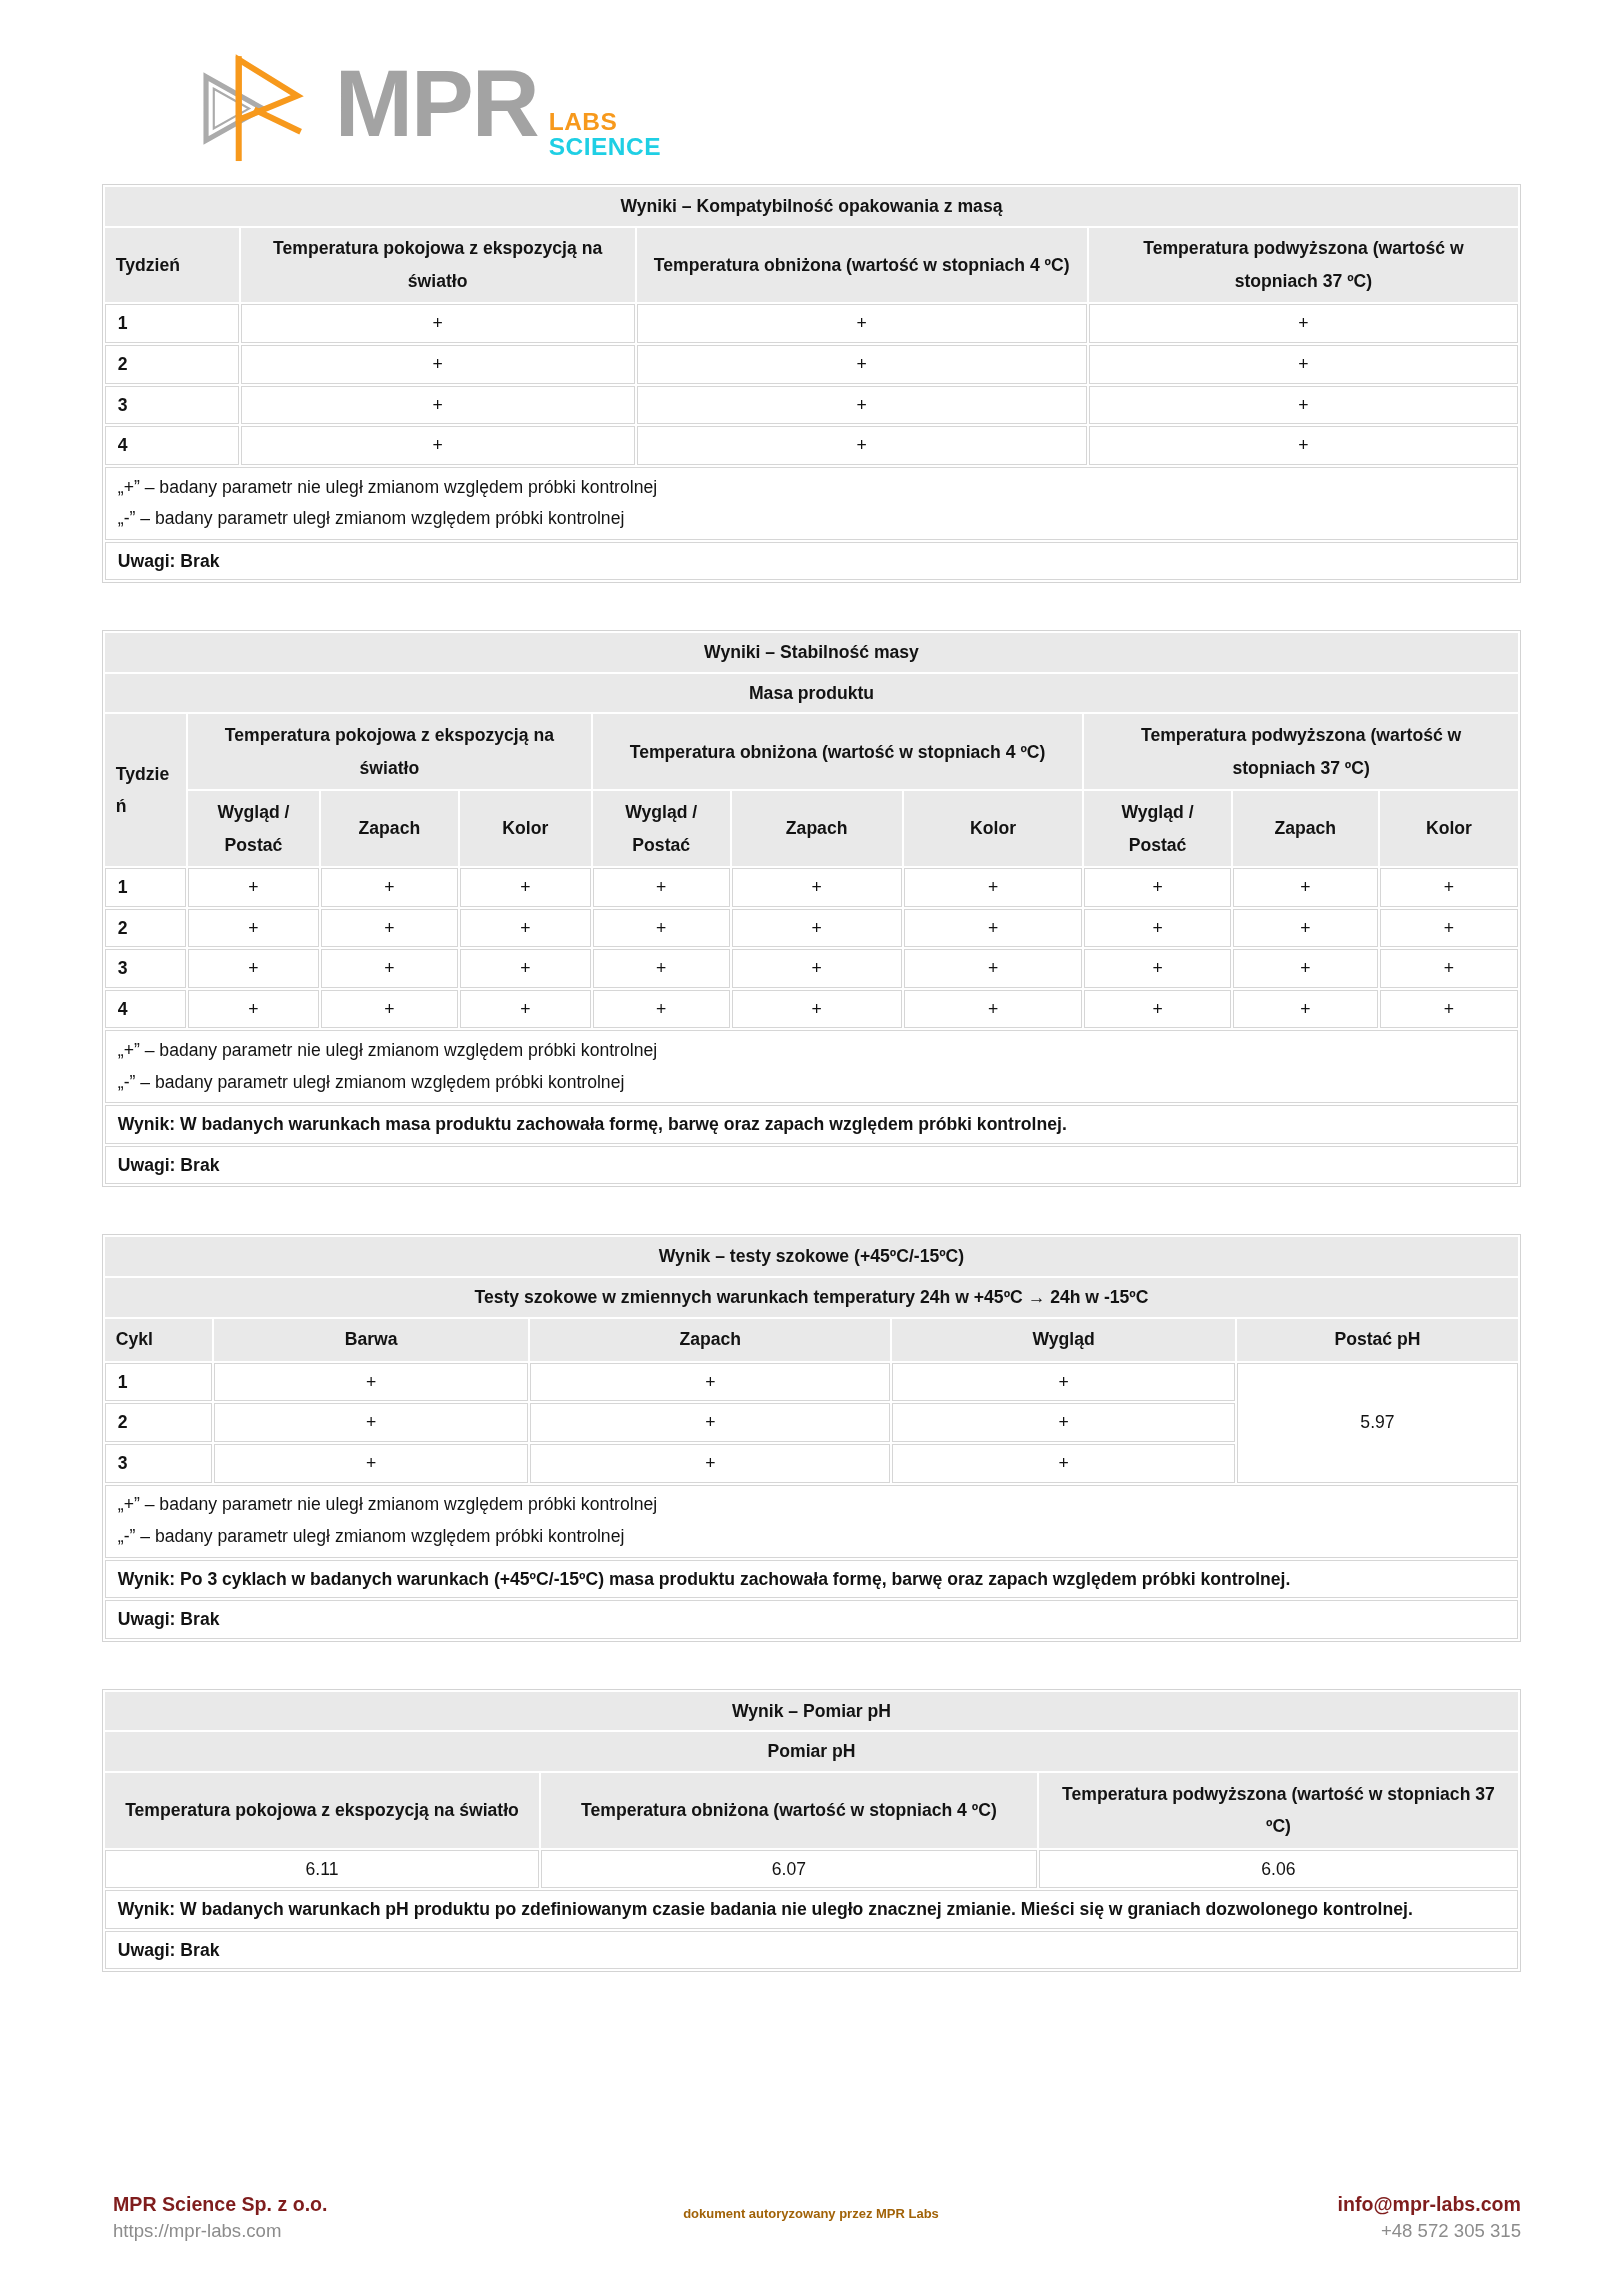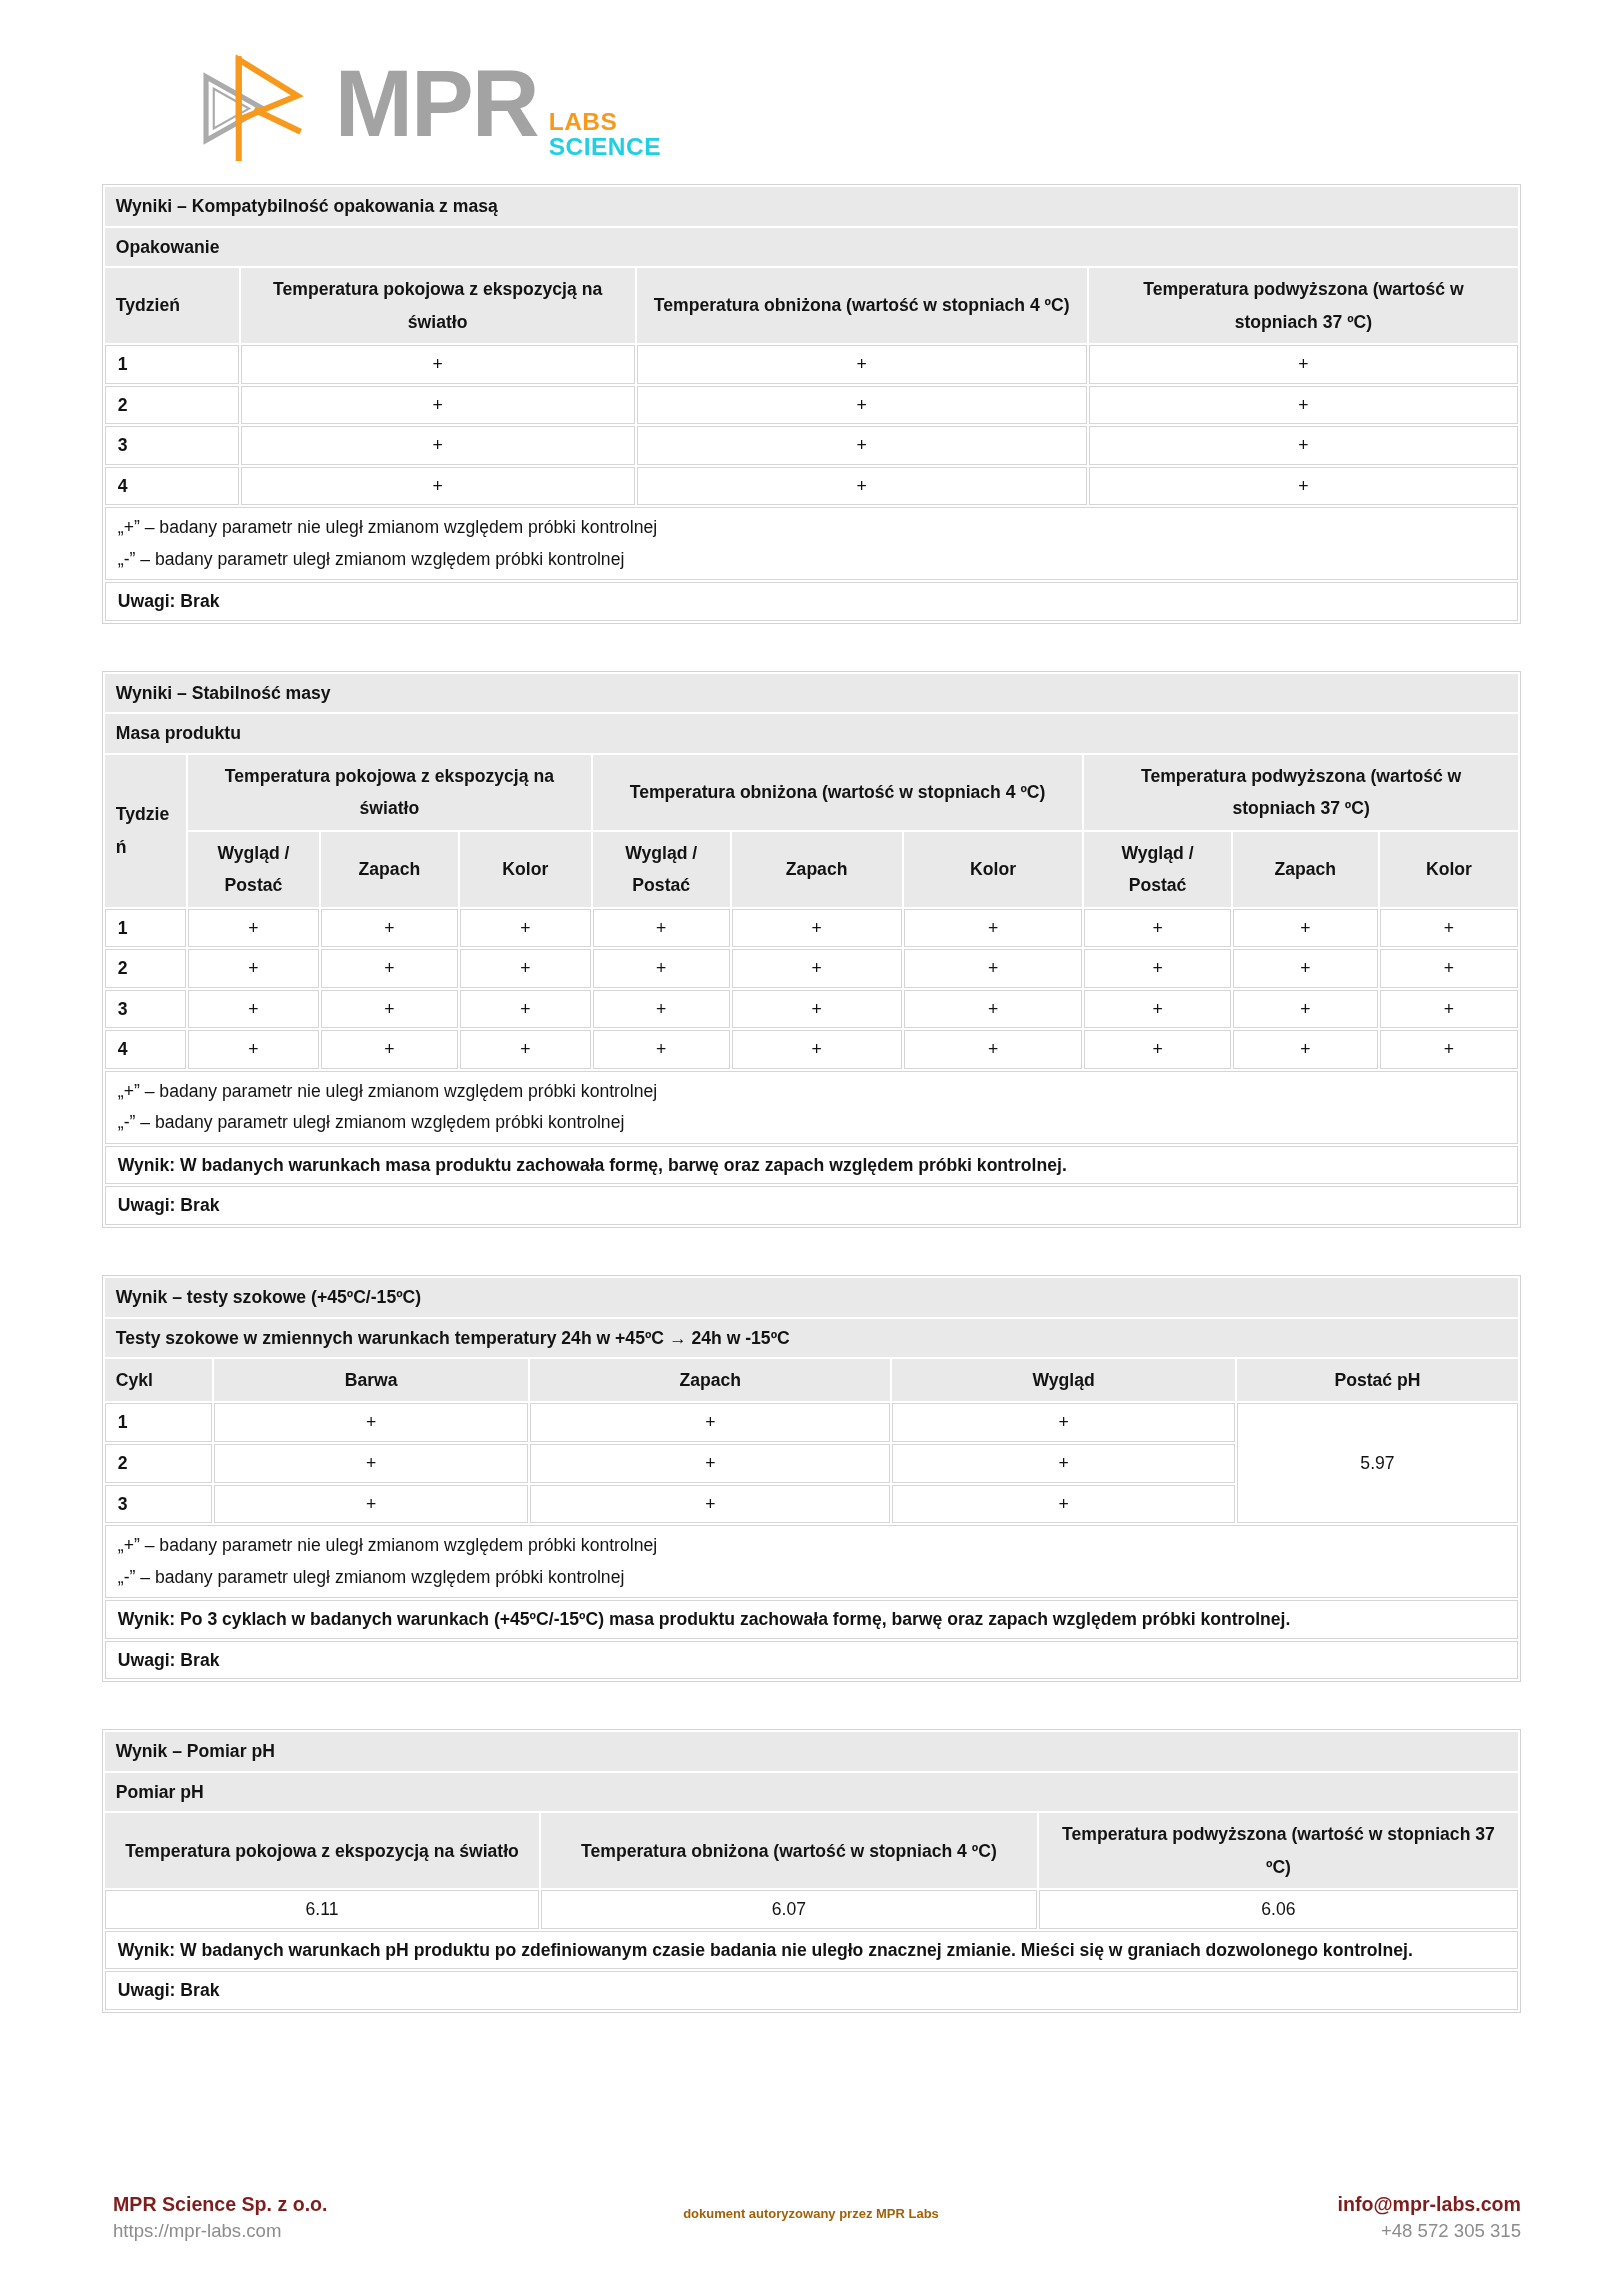--- a/index.html
+++ b/index.html
@@ -17,21 +17,21 @@
   .logo-sub .science { color:#1FCFE4; }
 
   
   .content { position:absolute; left:102px; top:184px; width:1419px; }
   table.tbl {
     width:100%; table-layout:fixed; border-collapse:separate; border-spacing:2px;
     border:1px solid #D3D3D3; margin-bottom:47px; font-size:17.6px;
   }
   .tbl td { border:1px solid #D6D6D6; padding:2px 9.8px; line-height:1.85; vertical-align:middle; height:32px; word-wrap:break-word; }
   .tbl td.g { background:#E9E9E9; border-color:#E9E9E9; }
-  .tbl .title, .tbl .sub { font-weight:bold;margin-top:44px; }
+  .tbl .title, .tbl .sub { text-align:center; font-weight:bold;margin-top:44px; }
   .tbl .ch  { text-align:center; font-weight:bold; padding:3.9px 13.7px; }
   .tbl .chl { font-weight:bold; padding:3.9px 9.8px; }
   .tbl .rowhead { font-weight:bold; padding-left:11.8px; }
   .tbl .plus { text-align:center; font-weight:normal; }
   .tbl .note { font-weight:normal; padding:3.9px 11.8px; }
   .tbl .note div { line-height:1.8; }
   .tbl .bold { font-weight:bold; padding-left:11.8px; }
 
   
   .pfooter { position:absolute; left:0; top:2192px; width:100%; height:69px; }
@@ -67,23 +67,20 @@
         <col style="width:9.5%">
         <col style="width:28%">
         <col style="width:32%">
         <col style="width:30.5%">
       </colgroup>
     <tbody>
       <tr>
           <td class="g title" colspan="4">Wyniki – Kompatybilność opakowania z masą</td>
         </tr>
       <tr>
-          <td class="g sub" colspan="4">Opakowanie</td>
-        </tr>
-      <tr>
         <td class="g chl">Tydzień</td>
         <td class="g ch">Temperatura pokojowa z ekspozycją na światło</td>
         <td class="g ch">Temperatura obniżona (wartość w stopniach 4 ºC)</td>
         <td class="g ch">Temperatura podwyższona (wartość w stopniach 37 ºC)</td>
       </tr>
     </tbody>
     <tbody>
         <tr>
           <td class="rowhead">1</td>
           <td class="plus">+</td>

